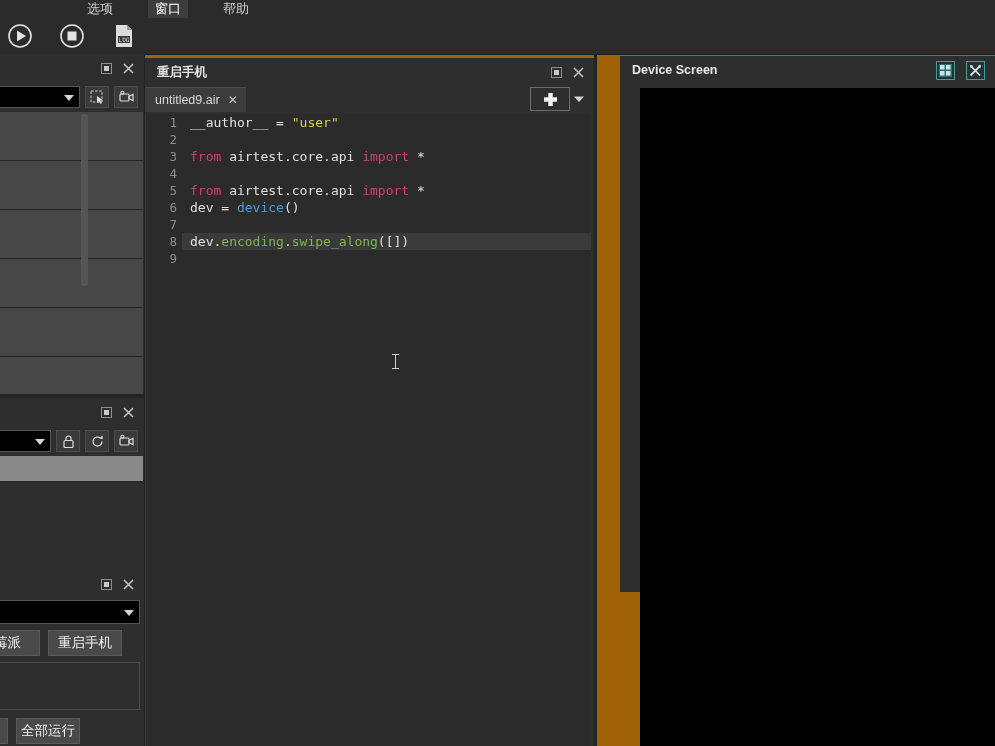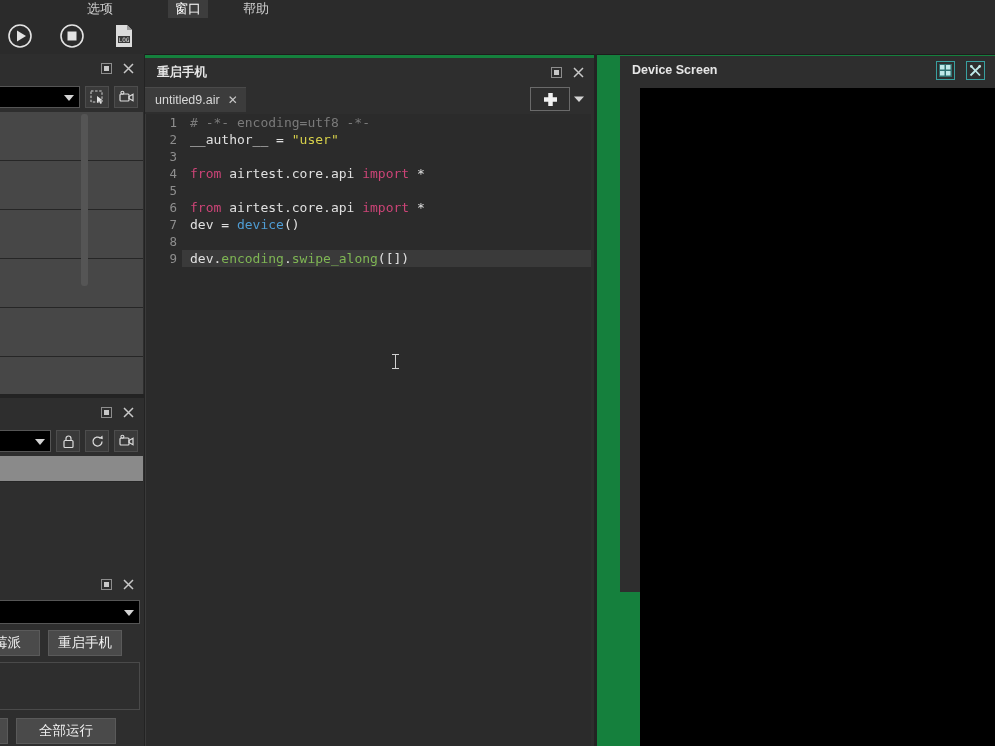--- a/index.html
+++ b/index.html
@@ -5,21 +5,21 @@
   html, body {
     margin: 0; padding: 0;
     width: 995px; height: 746px;
     background: #232323;
     font-family: "Liberation Sans", sans-serif;
     overflow: hidden;
   }
   #app {
     position: relative;
     width: 995px; height: 746px;
-    background: #15803d;
+    background: #a16207;
   }
 
   
   .menubar {
     position: absolute; left: 0; top: 0;
     width: 995px; height: 18px;
     background: #2b2b2b;
     display: flex; align-items: center;
   }
   .menu-item {
@@ -27,21 +27,20 @@
     font-size: 13px;
     padding: 1px 7px;
     margin-right: 28px;
     white-space: nowrap;
     line-height: 16px;
   }
   .menu-item:first-child { margin-left: 80px; }
   .menu-item.hover {
     background: #3d3d3d;
     color: #ffffff;
-    margin-left: 20px;
   }
 
   
   .toolbar {
     position: absolute; left: 0; top: 18px;
     width: 995px; height: 36px;
     background: #2b2b2b;
     border-bottom: 1px solid #1d1d1d;
     display: flex; align-items: center;
   }
@@ -419,21 +418,21 @@
           <span class="arrow"></span>
         </div>
       </div>
       <div class="btnrow">
         <div class="pbtn" style="width:92px;">启树莓派</div>
         <div class="pbtn" style="width:74px;">重启手机</div>
       </div>
       <div class="textarea" style="height:48px; margin:0 4px;"></div>
       <div class="btnrow" style="padding-top:8px;">
         <div class="pbtn" style="width:60px;">运行</div>
-        <div class="pbtn" style="width:100px;">全部运行</div>
+        <div class="pbtn" style="width:64px;">全部运行</div>
       </div>
     </div>
 
   </div>
 
   <div id="editor-panel">
     <div class="panel-title">
       <span class="ttl">重启手机</span>
       <span class="spacer"></span>
       <span class="tbtn">
@@ -474,21 +473,20 @@
         <div class="ln">2</div>
         <div class="ln">3</div>
         <div class="ln">4</div>
         <div class="ln">5</div>
         <div class="ln">6</div>
         <div class="ln">7</div>
         <div class="ln">8</div>
         <div class="ln">9</div>
       </div>
       <div id="codelines">
-          <div class="cl"><span class="tok-com"># -*- encoding=utf8 -*-</span></div>
           <div class="cl"><span class="tok-pl">__author__ = </span><span class="tok-str">"user"</span></div>
           <div class="cl"><span class="tok-pl"></span></div>
           <div class="cl"><span class="tok-kw">from</span><span class="tok-pl"> airtest.core.api </span><span class="tok-kw">import</span><span class="tok-pl"> *</span></div>
           <div class="cl"><span class="tok-pl"></span></div>
           <div class="cl"><span class="tok-kw">from</span><span class="tok-pl"> airtest.core.api </span><span class="tok-kw">import</span><span class="tok-pl"> *</span></div>
           <div class="cl"><span class="tok-pl">dev = </span><span class="tok-blue">device</span><span class="tok-pl">()</span></div>
           <div class="cl"><span class="tok-pl"></span></div>
           <div class="cl cur"><span class="tok-pl">dev.</span><span class="tok-fn">encoding</span><span class="tok-pl">.</span><span class="tok-fn">swipe_along</span><span class="tok-pl">([])</span></div>
         </div>
       <div id="caret"></div>

